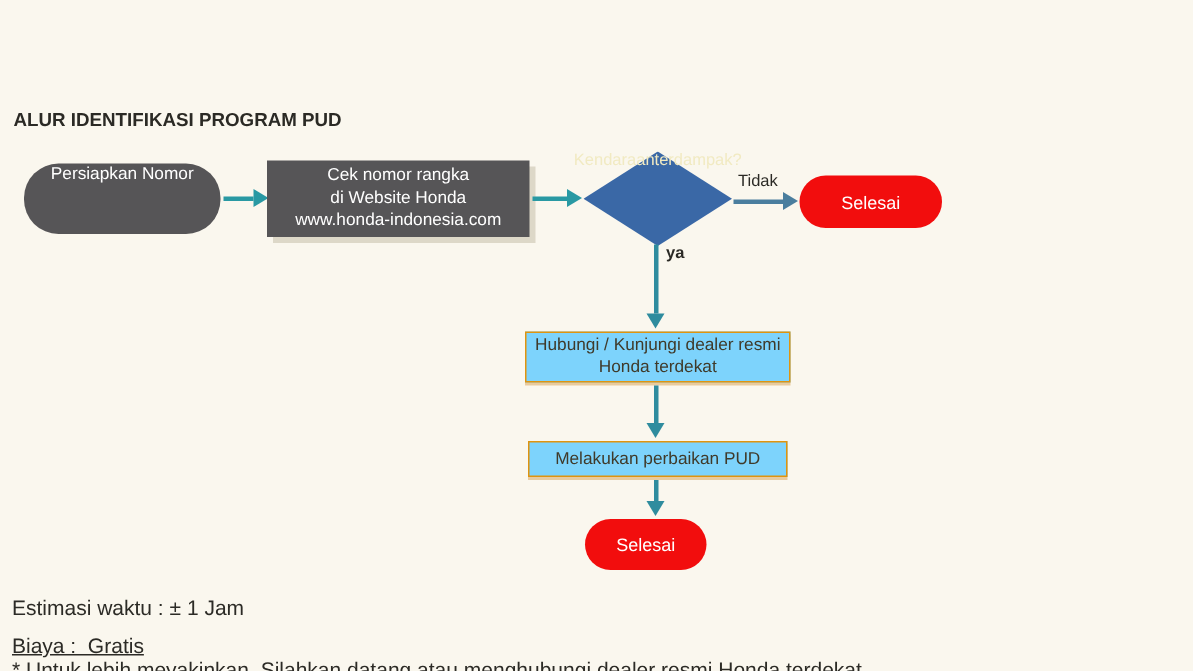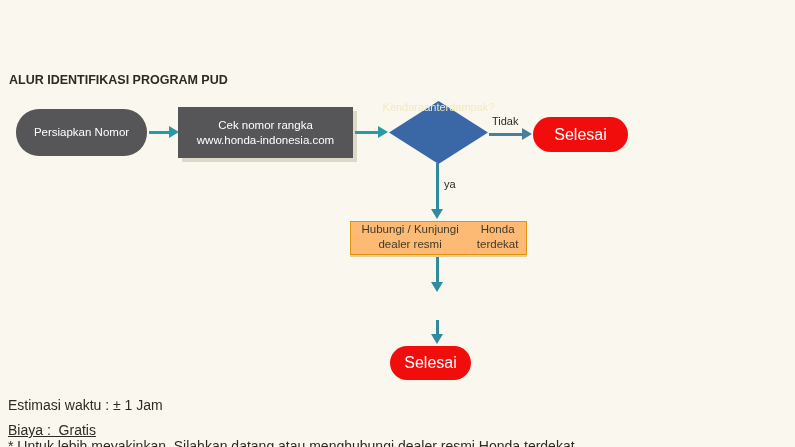--- a/index.html
+++ b/index.html
@@ -18,46 +18,46 @@
     position:absolute;left:9px;top:37px;
     font-size:12.5px;font-weight:bold;color:#2b2a25;
     white-space:pre;
   }
   
   .node{position:absolute;box-sizing:border-box;text-align:center;}
   .stadium{
     left:16px;top:73px;width:131px;height:47px;
     background:#565557;border-radius:23px;
     color:#ffffff;font-size:11.5px;line-height:15px;
-    display:flex;flex-direction:column;justify-content:center;
+    display:flex;flex-direction:row;justify-content:center;
   }
   .grayrect{
     left:178px;top:71px;width:175px;height:51px;
     background:#565557;
     color:#ffffff;font-size:11.5px;line-height:15px;
     display:flex;flex-direction:column;justify-content:center;
     box-shadow:4px 4px 0 #ddd8c8;
   }
   .diamond-svg{position:absolute;left:389px;top:65px;}
   .diamond-text{
     position:absolute;left:389px;top:65px;width:99px;height:63px;
     display:flex;flex-direction:row;justify-content:center;text-align:center;
     color:#f1eac2;font-size:11px;line-height:13px;
   }
   .pill{
     background:#f20d0d;color:#ffffff;
     display:flex;align-items:center;justify-content:center;
-    font-size:16px;
+    font-size:12px;
   }
   .pill-top{left:533px;top:81px;width:95px;height:35px;border-radius:17.5px;}
   .pill-bottom{left:390px;top:310px;width:81px;height:34px;border-radius:17px;}
   .ybox{
-    background:#fdba74;border:1px solid #e0940e;
+    background:#7dd3fc;border:1px solid #e0940e;
     color:#3f3a2a;font-size:11.5px;line-height:15px;
-    display:flex;flex-direction:row;justify-content:center;
+    display:flex;flex-direction:column;justify-content:center;
     box-shadow:0 2px 0 rgba(200,120,10,0.35);
   }
   .ybox1{left:350px;top:185px;width:177px;height:34px;}
   .ybox2{left:352px;top:258px;width:173px;height:24px;}
   
   .hline{position:absolute;height:3px;}
   .vline{position:absolute;width:3px;}
   .teal{background:#2999a3;}
   .tealv{background:#2f8c9e;}
   .steel{background:#4a7e9e;}
@@ -80,20 +80,21 @@
 
   <div class="node stadium">
     <div>Persiapkan Nomor</div>
   </div>
 
   <div class="hline teal" style="left:149px;top:95px;width:20px;"></div>
   <div class="head-r" style="left:169px;top:90px;border-left:10px solid #2999a3;"></div>
 
   <div class="node grayrect">
     <div>Cek nomor rangka</div>
+    <div>di Website Honda</div>
     <div>www.honda-indonesia.com</div>
   </div>
 
   <div class="hline teal" style="left:355px;top:95px;width:23px;"></div>
   <div class="head-r" style="left:378px;top:90px;border-left:10px solid #2999a3;"></div>
 
   <svg class="diamond-svg" width="99" height="63">
     <polygon points="49.5,0 99,31.5 49.5,63 0,31.5" fill="#3a68a6"></polygon>
   </svg>
   <div class="diamond-text">
@@ -102,32 +103,35 @@
   </div>
 
   <div class="edge-label" style="left:492px;top:79px;">Tidak</div>
   <div class="hline steel" style="left:489px;top:97px;width:33px;"></div>
   <div class="head-r" style="left:522px;top:92px;border-left:10px solid #4a7e9e;"></div>
 
   <div class="node pill pill-top">
     <span>Selesai</span>
   </div>
 
-  <div class="edge-label" style="left:444px;top:142px;">ya</div>
+  <div class="edge-label" style="left:444px;top:127px;font-weight:bold;">ya</div>
   <div class="vline tealv" style="left:436px;top:127px;height:46px;"></div>
   <div class="head-d" style="left:431px;top:173px;border-top:10px solid #2f8c9e;"></div>
 
   <div class="node ybox ybox1">
     <div>Hubungi / Kunjungi dealer resmi</div>
     <div>Honda terdekat</div>
   </div>
 
   <div class="vline tealv" style="left:436px;top:221px;height:25px;"></div>
   <div class="head-d" style="left:431px;top:246px;border-top:10px solid #2f8c9e;"></div>
 
+  <div class="node ybox ybox2">
+    <div>Melakukan perbaikan PUD</div>
+  </div>
 
   <div class="vline tealv" style="left:436px;top:284px;height:14px;"></div>
   <div class="head-d" style="left:431px;top:298px;border-top:10px solid #2f8c9e;"></div>
 
   <div class="node pill pill-bottom">
     <span>Selesai</span>
   </div>
 
   <div class="footer-line" style="top:361px;">Estimasi waktu : ± 1 Jam</div>
   <div class="footer-line" style="top:386px;text-decoration:underline;">Biaya :  Gratis</div>

